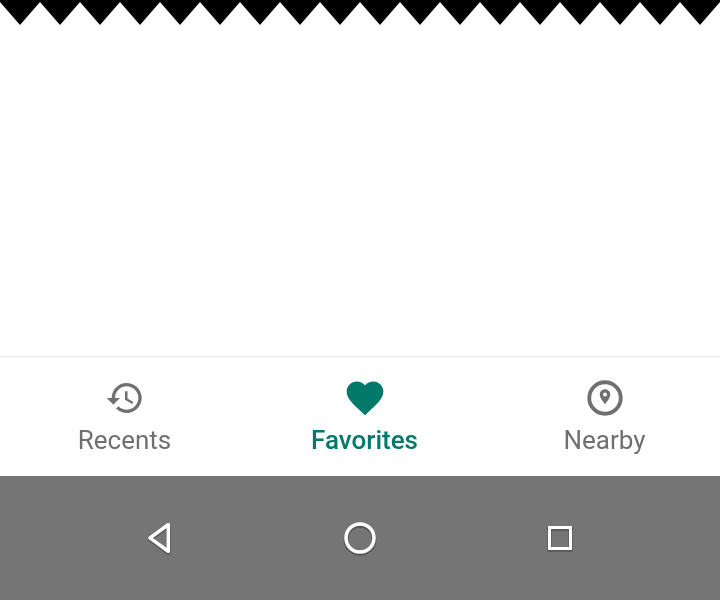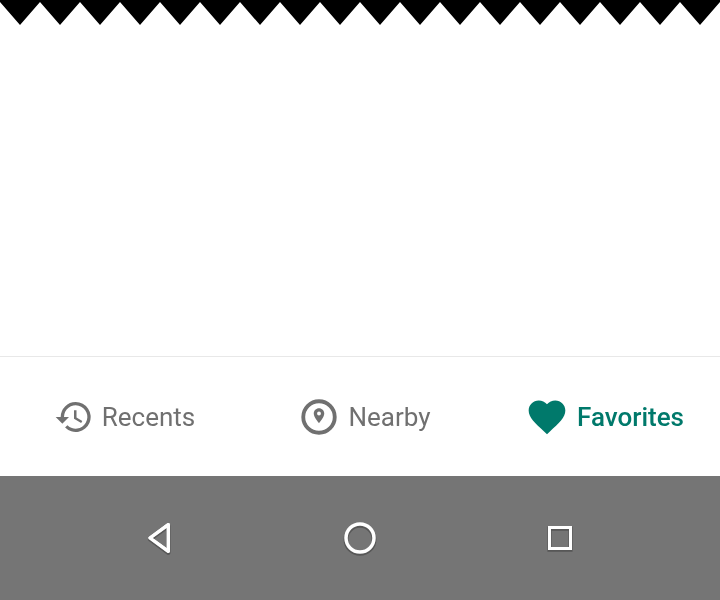--- a/index.html
+++ b/index.html
@@ -46,21 +46,21 @@
       right: 0;
       height: 120px;
       background: #ffffff;
       display: flex;
       border-top: 1px solid #e8e8e8;
     }
     
     .nav-item {
       flex: 1;
       display: flex;
-      flex-direction: row;
+      flex-direction: column;
       align-items: center;
       justify-content: center;
       cursor: pointer;
       gap: 8px;
       margin-left: 9px;
     }
     
     .nav-item .icon-wrap {
       height: 38px;
       display: flex;
@@ -114,36 +114,36 @@
 <div class="bottom-nav">
   <div class="nav-item">
     <div class="icon-wrap">
       <svg width="40" height="40" viewBox="0 0 24 24" fill="none">
         <path d="M13 3a9 9 0 0 0-9 9H1l3.89 3.89.07.14L9 12H6a7 7 0 1 1 2.05 4.95l-1.41 1.41A9 9 0 1 0 13 3z" fill="#707070"></path>
         <path d="M12 8v5l4.28 2.54.72-1.21-3.5-2.08V8H12z" fill="#707070"></path>
       </svg>
     </div>
     <span class="label">Recents</span>
   </div>
+  <div class="nav-item active">
+    <div class="icon-wrap">
+      <svg width="44" height="44" viewBox="0 0 24 24">
+        <path d="M12 21.35l-1.45-1.32C5.4 15.36 2 12.28 2 8.5 2 5.42 4.42 3 7.5 3c1.74 0 3.41.81 4.5 2.09C13.09 3.81 14.76 3 16.5 3 19.58 3 22 5.42 22 8.5c0 3.78-3.4 6.86-8.55 11.54L12 21.35z" fill="#00796b"></path>
+      </svg>
+    </div>
+    <span class="label">Favorites</span>
+  </div>
   <div class="nav-item">
     <div class="icon-wrap">
       <svg width="42" height="42" viewBox="0 0 24 24" fill="none">
         <circle cx="12" cy="12" r="9" stroke="#707070" stroke-width="2.2" fill="none"></circle>
         <path d="M12 7c-1.66 0-3 1.34-3 3 0 2.25 3 5.5 3 5.5s3-3.25 3-5.5c0-1.66-1.34-3-3-3zm0 4.1a1.1 1.1 0 1 1 0-2.2 1.1 1.1 0 0 1 0 2.2z" fill="#707070"></path>
       </svg>
     </div>
     <span class="label">Nearby</span>
-  </div>
-  <div class="nav-item active">
-    <div class="icon-wrap">
-      <svg width="44" height="44" viewBox="0 0 24 24">
-        <path d="M12 21.35l-1.45-1.32C5.4 15.36 2 12.28 2 8.5 2 5.42 4.42 3 7.5 3c1.74 0 3.41.81 4.5 2.09C13.09 3.81 14.76 3 16.5 3 19.58 3 22 5.42 22 8.5c0 3.78-3.4 6.86-8.55 11.54L12 21.35z" fill="#00796b"></path>
-      </svg>
-    </div>
-    <span class="label">Favorites</span>
   </div>
 </div>
 
 <div class="sys-nav">
   <div class="sys-btn">
     <svg width="40" height="40" viewBox="0 0 24 24">
       <path d="M17 4 L6 12 L17 20 Z" fill="none" stroke="#ffffff" stroke-width="2" stroke-linejoin="round"></path>
       <path d="M17 4 L6 12 L17 20 Z" fill="none" stroke="rgba(0,0,0,0.25)" stroke-width="2.6" stroke-linejoin="round" transform="translate(0,0.8)"></path>
       <path d="M17 4 L6 12 L17 20 Z" fill="none" stroke="#ffffff" stroke-width="2" stroke-linejoin="round"></path>
     </svg>

